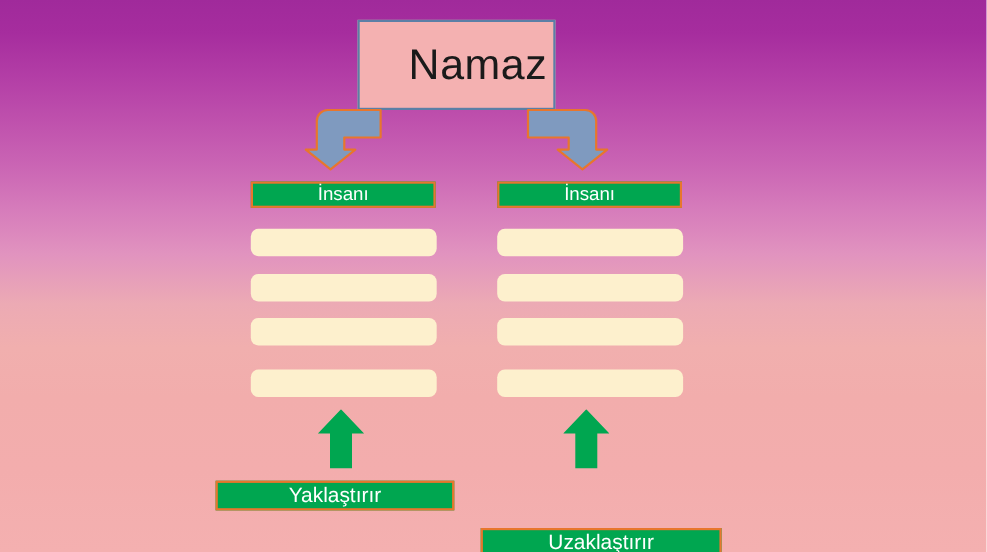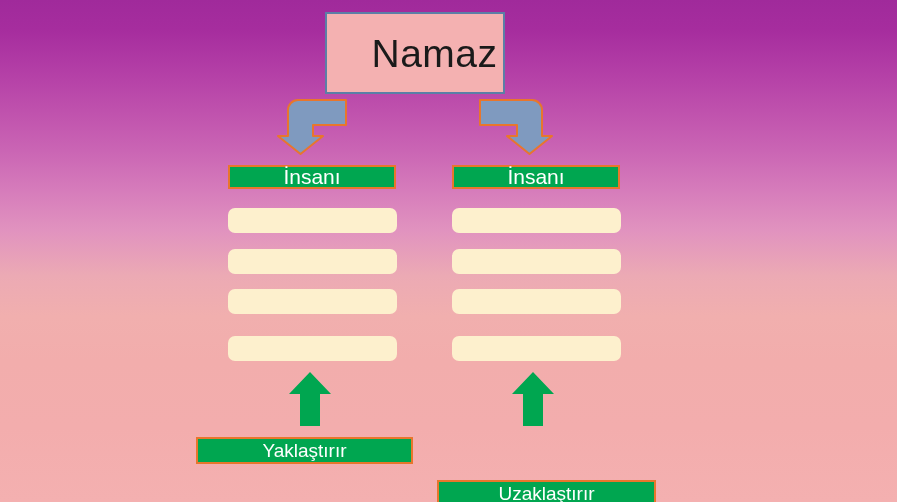--- a/index.html
+++ b/index.html
@@ -26,21 +26,21 @@
         #f2adac 72%,
         #f3adad 85%,
         #f4b0b0 100%);
     box-sizing: border-box;
   }
 
   
   .title-box {
     position: absolute;
     left: 325px;
-    top: 12px;
+    top: 18px;
     width: 180px;
     height: 82px;
     background: #f4b1b1;
     border: 2px solid #5b7fa6;
     box-sizing: border-box;
     display: flex;
     align-items: center;
     justify-content: center;
     padding-left: 39px;
   }
@@ -65,21 +65,21 @@
     background: #00a650;
     border: 2px solid #e8762c;
     box-sizing: border-box;
     display: flex;
     align-items: center;
     justify-content: center;
     color: #ffffff;
   }
   .green-header {
     height: 24px;
-    font-size: 21px;
+    font-size: 17px;
   }
   .green-header.left  { left: 228px; top: 165px; width: 168px; }
   .green-header.right { left: 452px; top: 165px; width: 168px; }
 
   .green-footer {
     height: 27px;
     font-size: 19px;
   }
   .green-footer.left  { left: 196px; top: 437px; width: 217px; }
   .green-footer.right { left: 437px; top: 437px; width: 219px; margin-top: 43px; }

